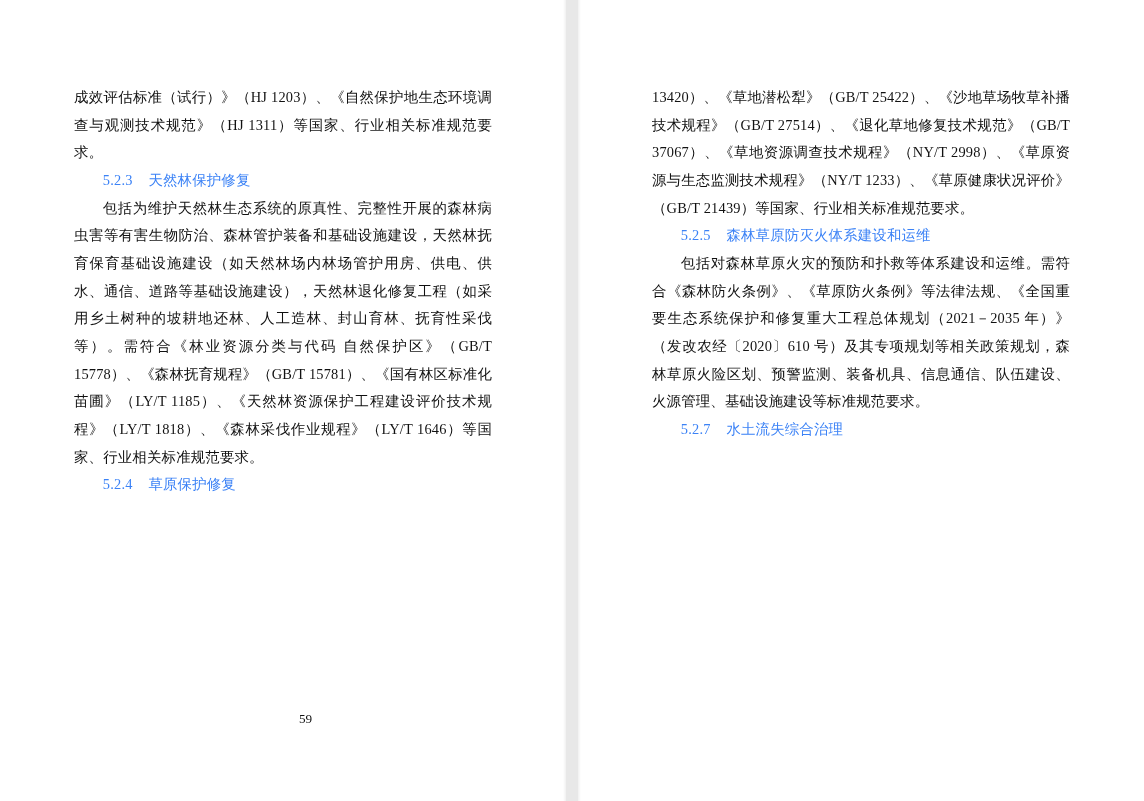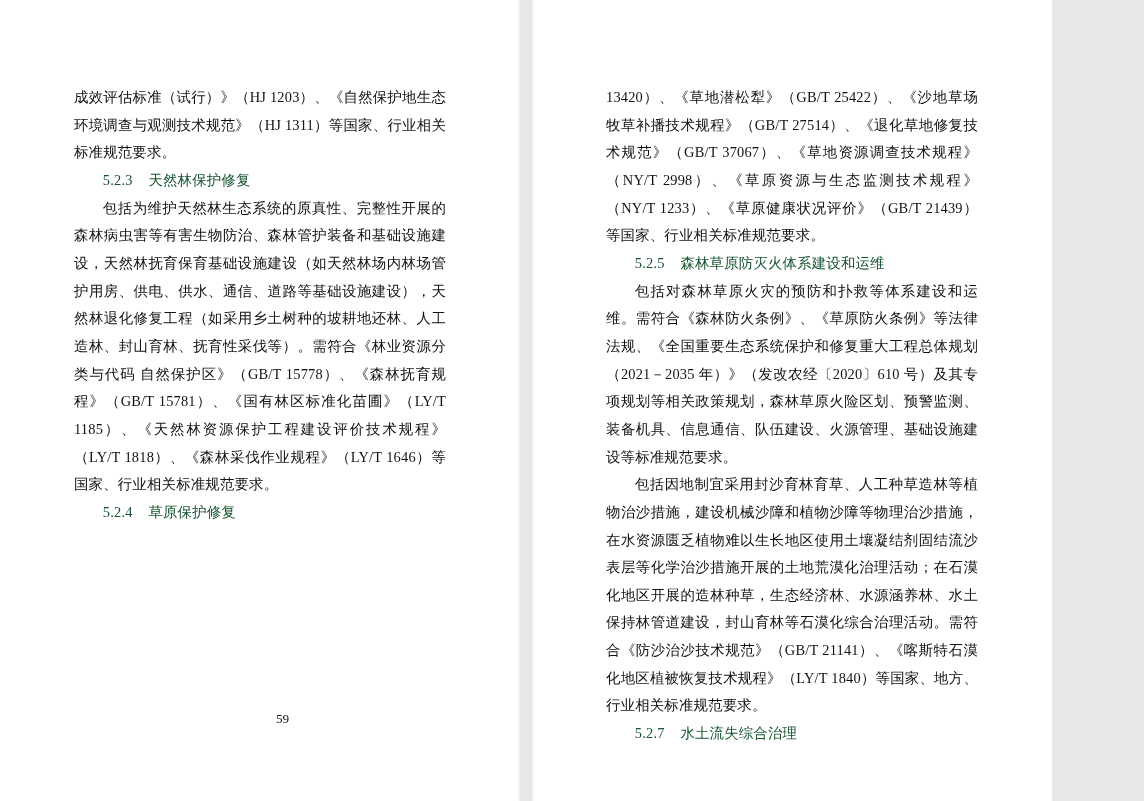--- a/index.html
+++ b/index.html
@@ -7,21 +7,21 @@
     padding: 0;
     background: #e8e8e8;
   }
   body {
     width: 1144px;
     height: 801px;
     font-family: "Liberation Serif", "DejaVu Serif", serif;
   }
   .spread {
     display: flex;
-    width: 1052px;
+    width: 1144px;
     height: 801px;
     gap: 12px;
     align-items: flex-start;
   }
   .page {
     background: #ffffff;
     width: 566px;
     height: 801px;
     box-sizing: border-box;
     position: relative;
@@ -41,21 +41,21 @@
     color: #111111;
     margin: 0;
     letter-spacing: 0.2px;
   }
   .para.indent {
     text-indent: 2em;
   }
   .heading {
     font-size: 14.4px;
     line-height: 1.92;
-    color: #14532d;
+    color: #3b82f6;
     margin: 0;
     text-indent: 2em;
     letter-spacing: 0.2px;
   }
   .heading .num {
     margin-right: 1.1em;
   }
   .folio {
     position: absolute;
     bottom: 74px;
@@ -105,20 +105,19 @@
     <div class="gutter-shadow-right"></div>
     <div class="page-inner">
 
       <p class="para">13420）、《草地潜松犁》（GB/T 25422）、《沙地草场牧草补播技术规程》（GB/T 27514）、《退化草地修复技术规范》（GB/T 37067）、《草地资源调查技术规程》（NY/T 2998）、《草原资源与生态监测技术规程》（NY/T 1233）、《草原健康状况评价》（GB/T 21439）等国家、行业相关标准规范要求。</p>
 
       <p class="heading"><span class="num">5.2.5</span><span>森林草原防灭火体系建设和运维</span></p>
 
       <p class="para indent">包括对森林草原火灾的预防和扑救等体系建设和运维。需符合《森林防火条例》、《草原防火条例》等法律法规、《全国重要生态系统保护和修复重大工程总体规划（2021－2035 年）》（发改农经〔2020〕610 号）及其专项规划等相关政策规划，森林草原火险区划、预警监测、装备机具、信息通信、队伍建设、火源管理、基础设施建设等标准规范要求。</p>
 
 
-      <p class="para indent">包括因地制宜采用封沙育林育草、人工种草造林等植物治沙措施，建设机械沙障和植物沙障等物理治沙措施，在水资源匮乏植物难以生长地区使用土壤凝结剂固结流沙表层等化学治沙措施开展的土地荒漠化治理活动；在石漠化地区开展的造林种草，生态经济林、水源涵养林、水土保持林管道建设，封山育林等石漠化综合治理活动。需符合《防沙治沙技术规范》（GB/T 21141）、《喀斯特石漠化地区植被恢复技术规程》（LY/T 1840）等国家、地方、行业相关标准规范要求。</p>
 
       <p class="heading"><span class="num">5.2.7</span><span>水土流失综合治理</span></p>
 
     </div>
   </div>
 
 </div>
 
 </body></html>

